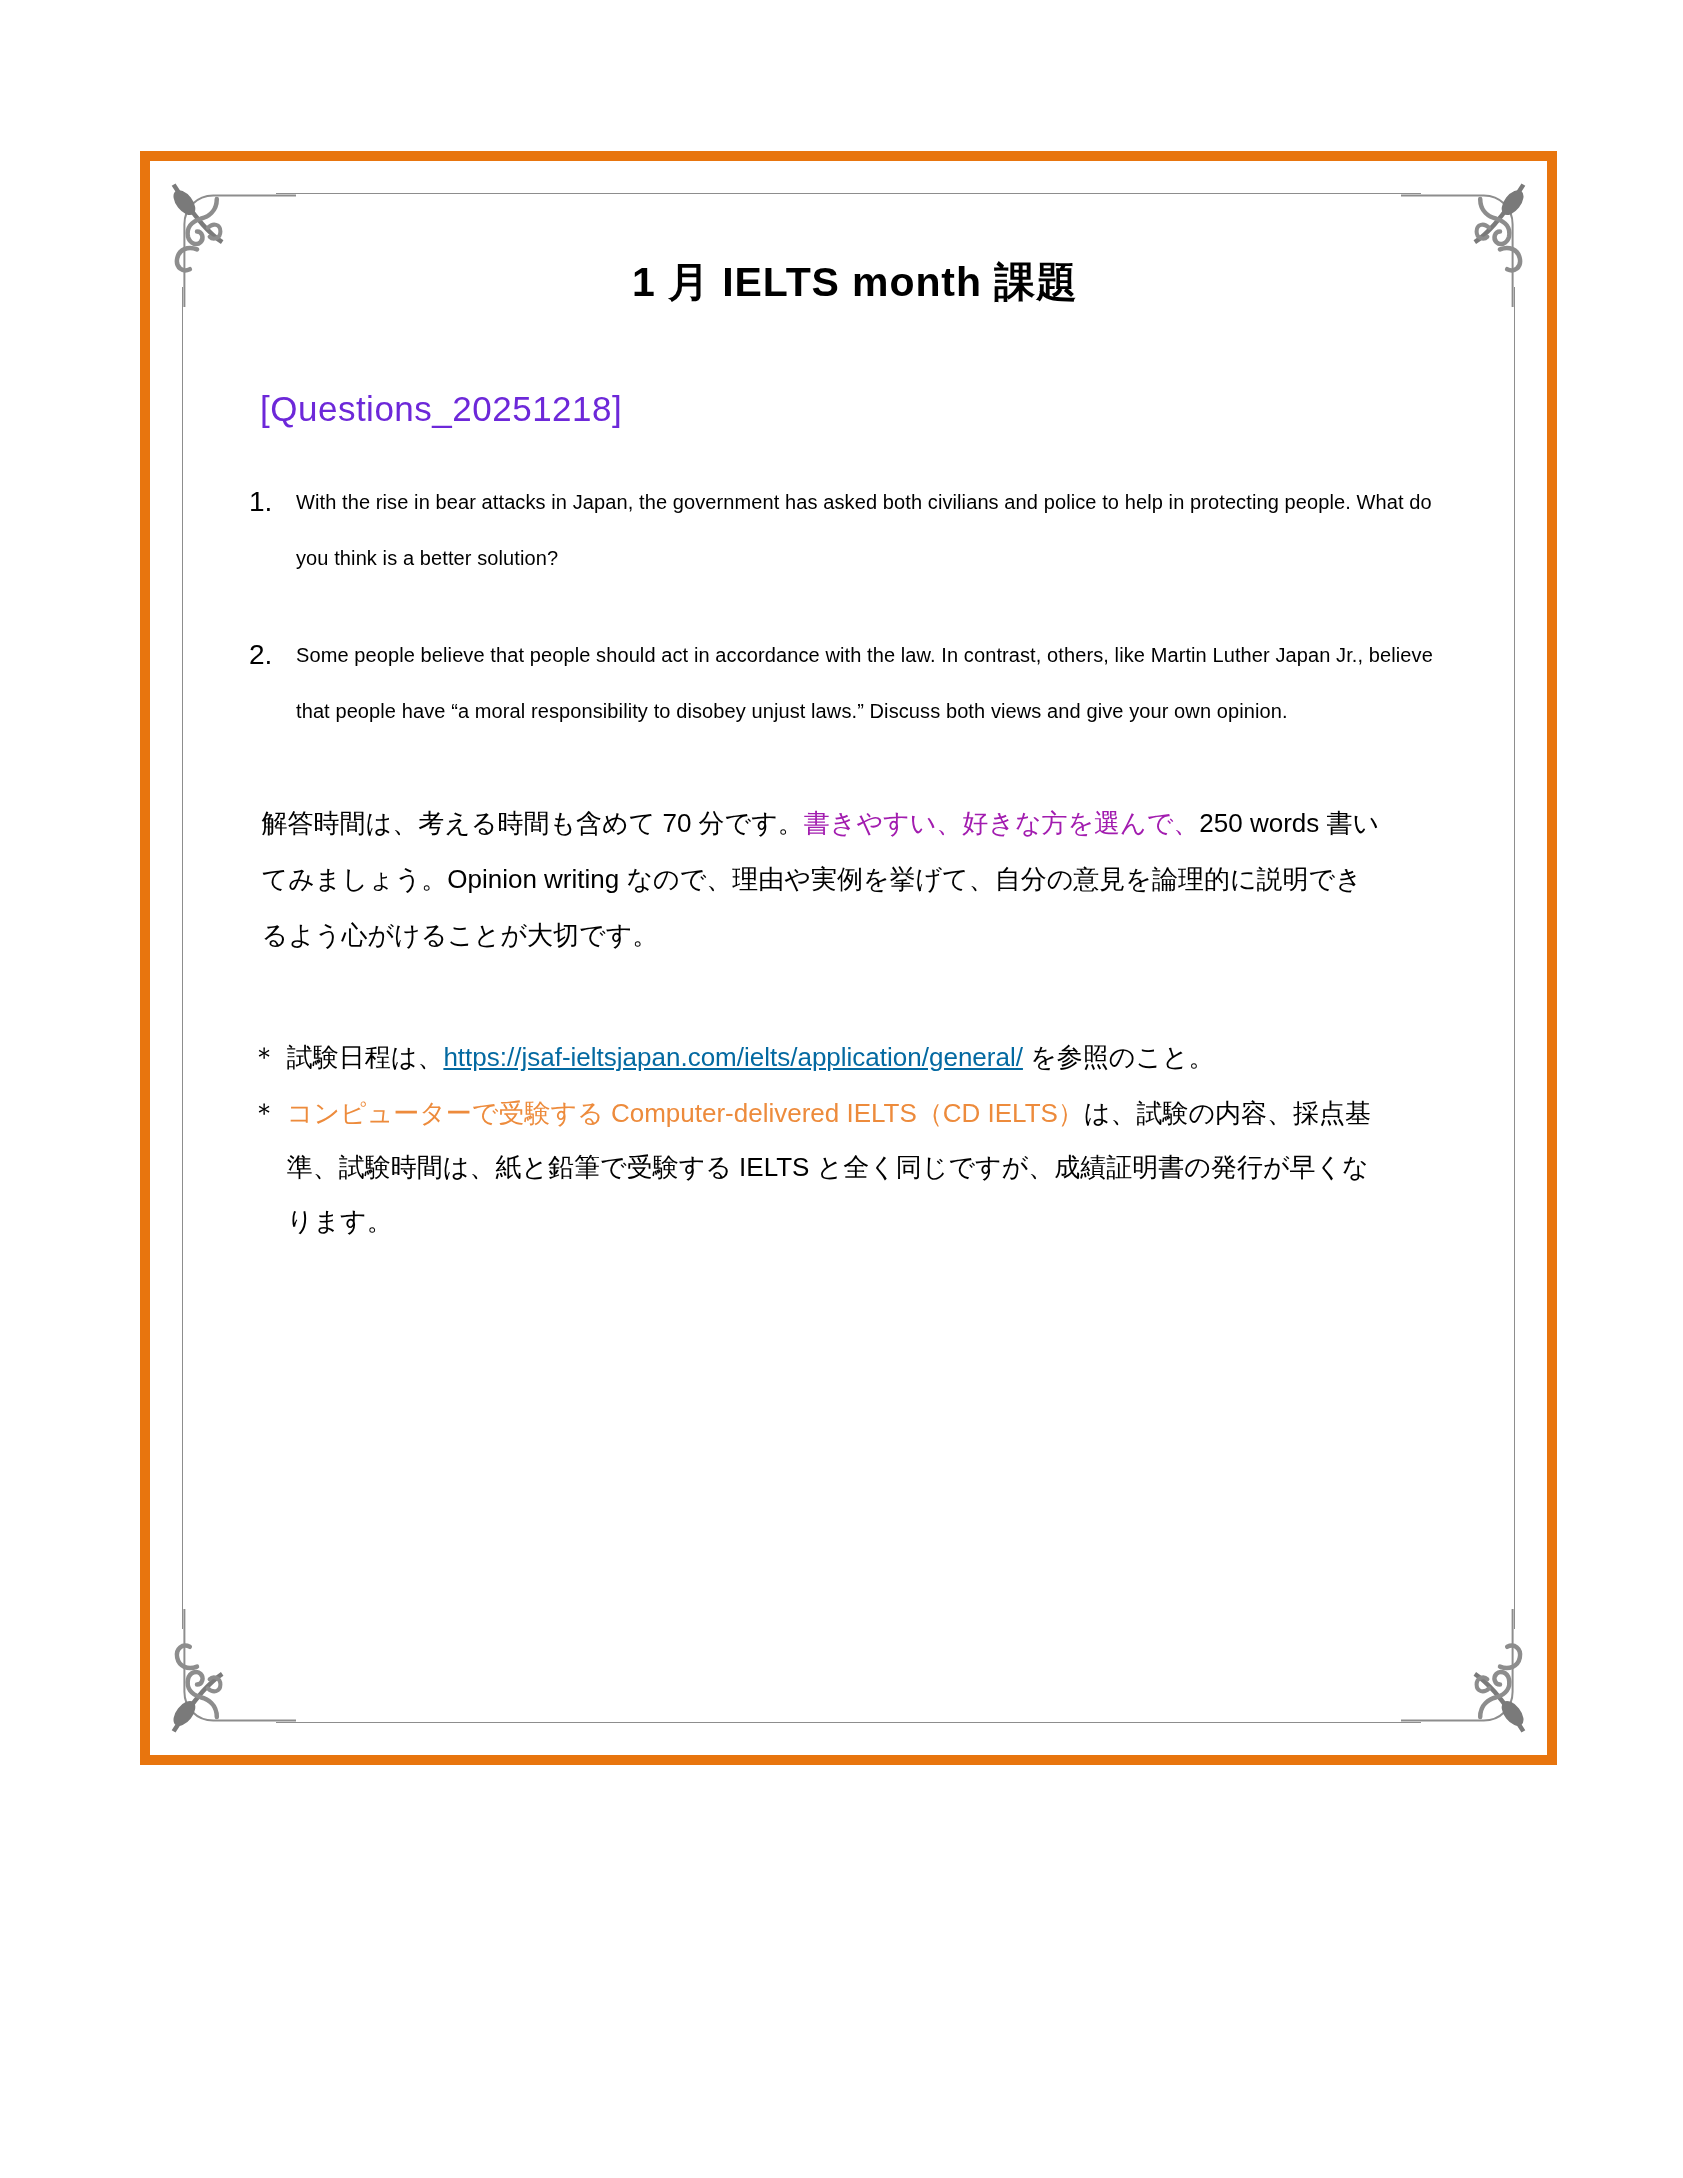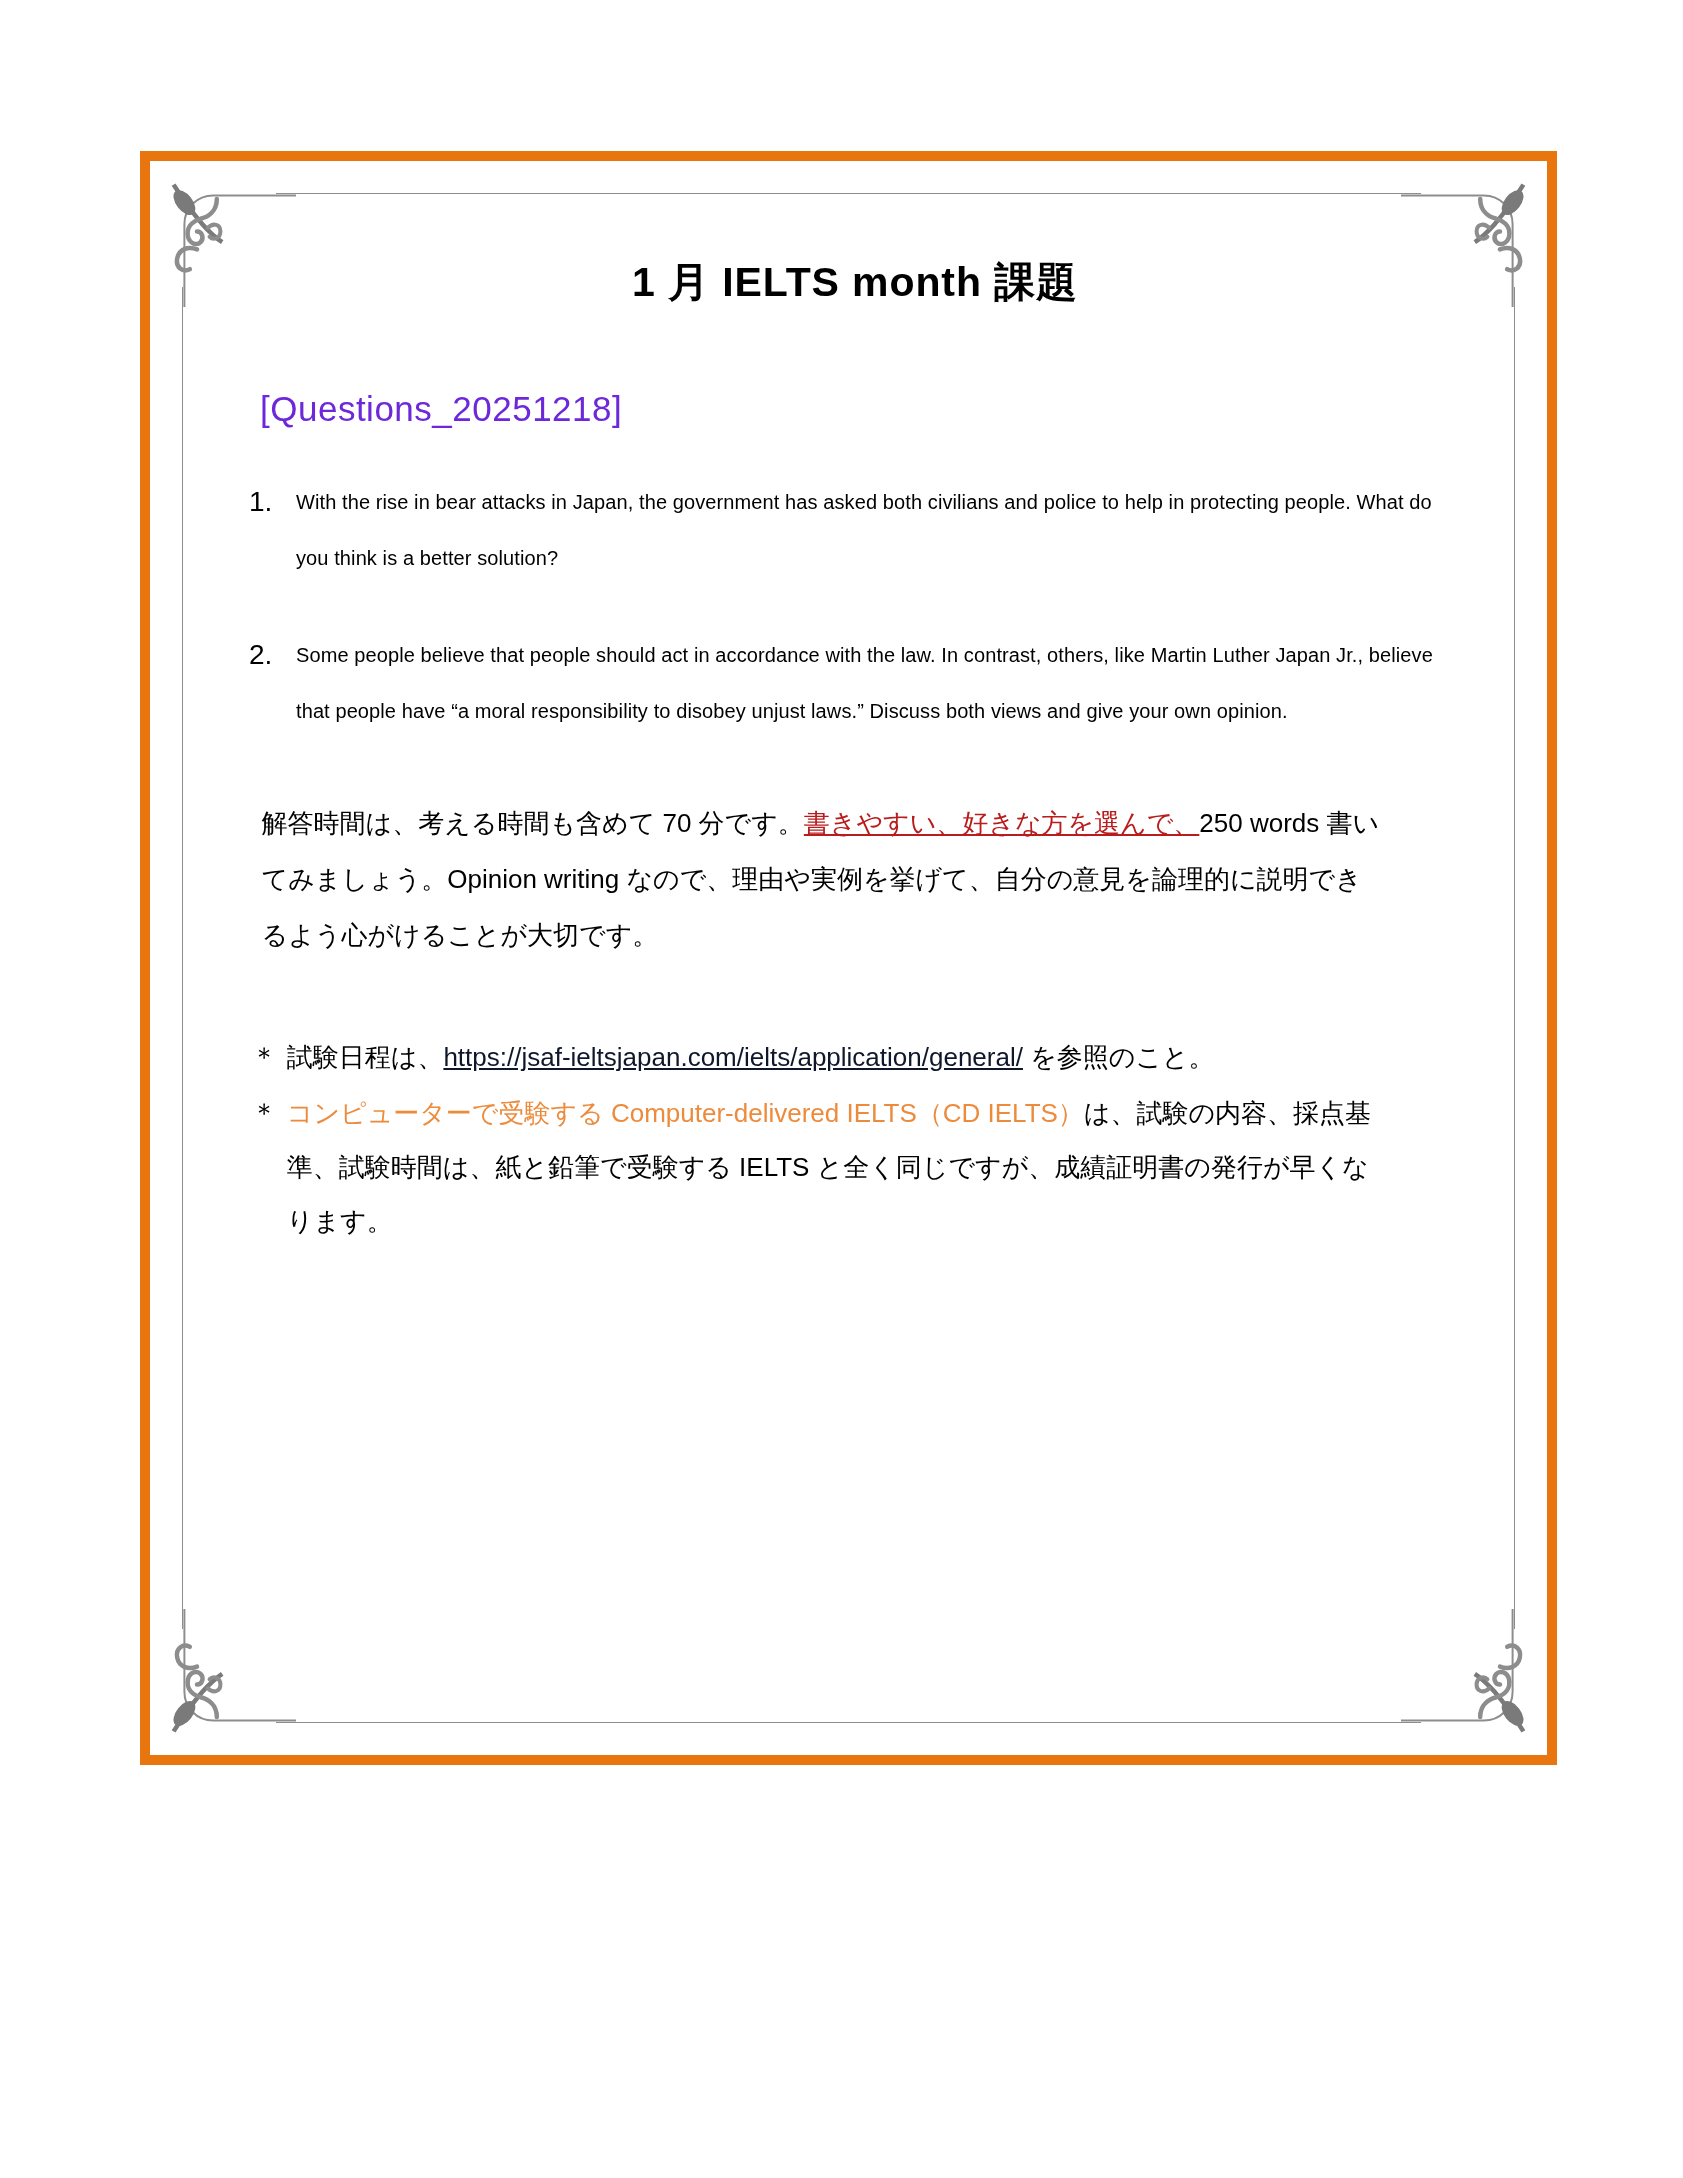--- a/index.html
+++ b/index.html
@@ -113,21 +113,21 @@
   }
 
   .jp-para {
     font-size: 26px;
     line-height: 56px;
     color: #000;
     margin-top: 56px;
     margin-left: 12.6px;
     max-width: 1125px;
   }
-  .orange { color: #b91c1c; text-decoration: underline; }
+  .orange { color: #a21caf; }
   .orange-strong { color: #ED8B3C; }
 
   .notes {
     margin-top: 67px;
     margin-left: 1.8px;
   }
   .note-row {
     display: flex;
     align-items: flex-start;
     font-size: 26px;
@@ -137,21 +137,21 @@
   }
   .note-mark {
     flex: 0 0 36px;
     font-size: 27px;
     line-height: 54px;
     color: #000;
   }
   .note-body { flex: 1; max-width: 1107px; }
 
   a.url-link {
-    color: #0f172a;
+    color: #0369a1;
     text-decoration: underline;
     word-break: break-all;
   }
 </style>
 </head>
 <body>
 
 <div class="page">
 
   <div class="inner-frame"></div>

